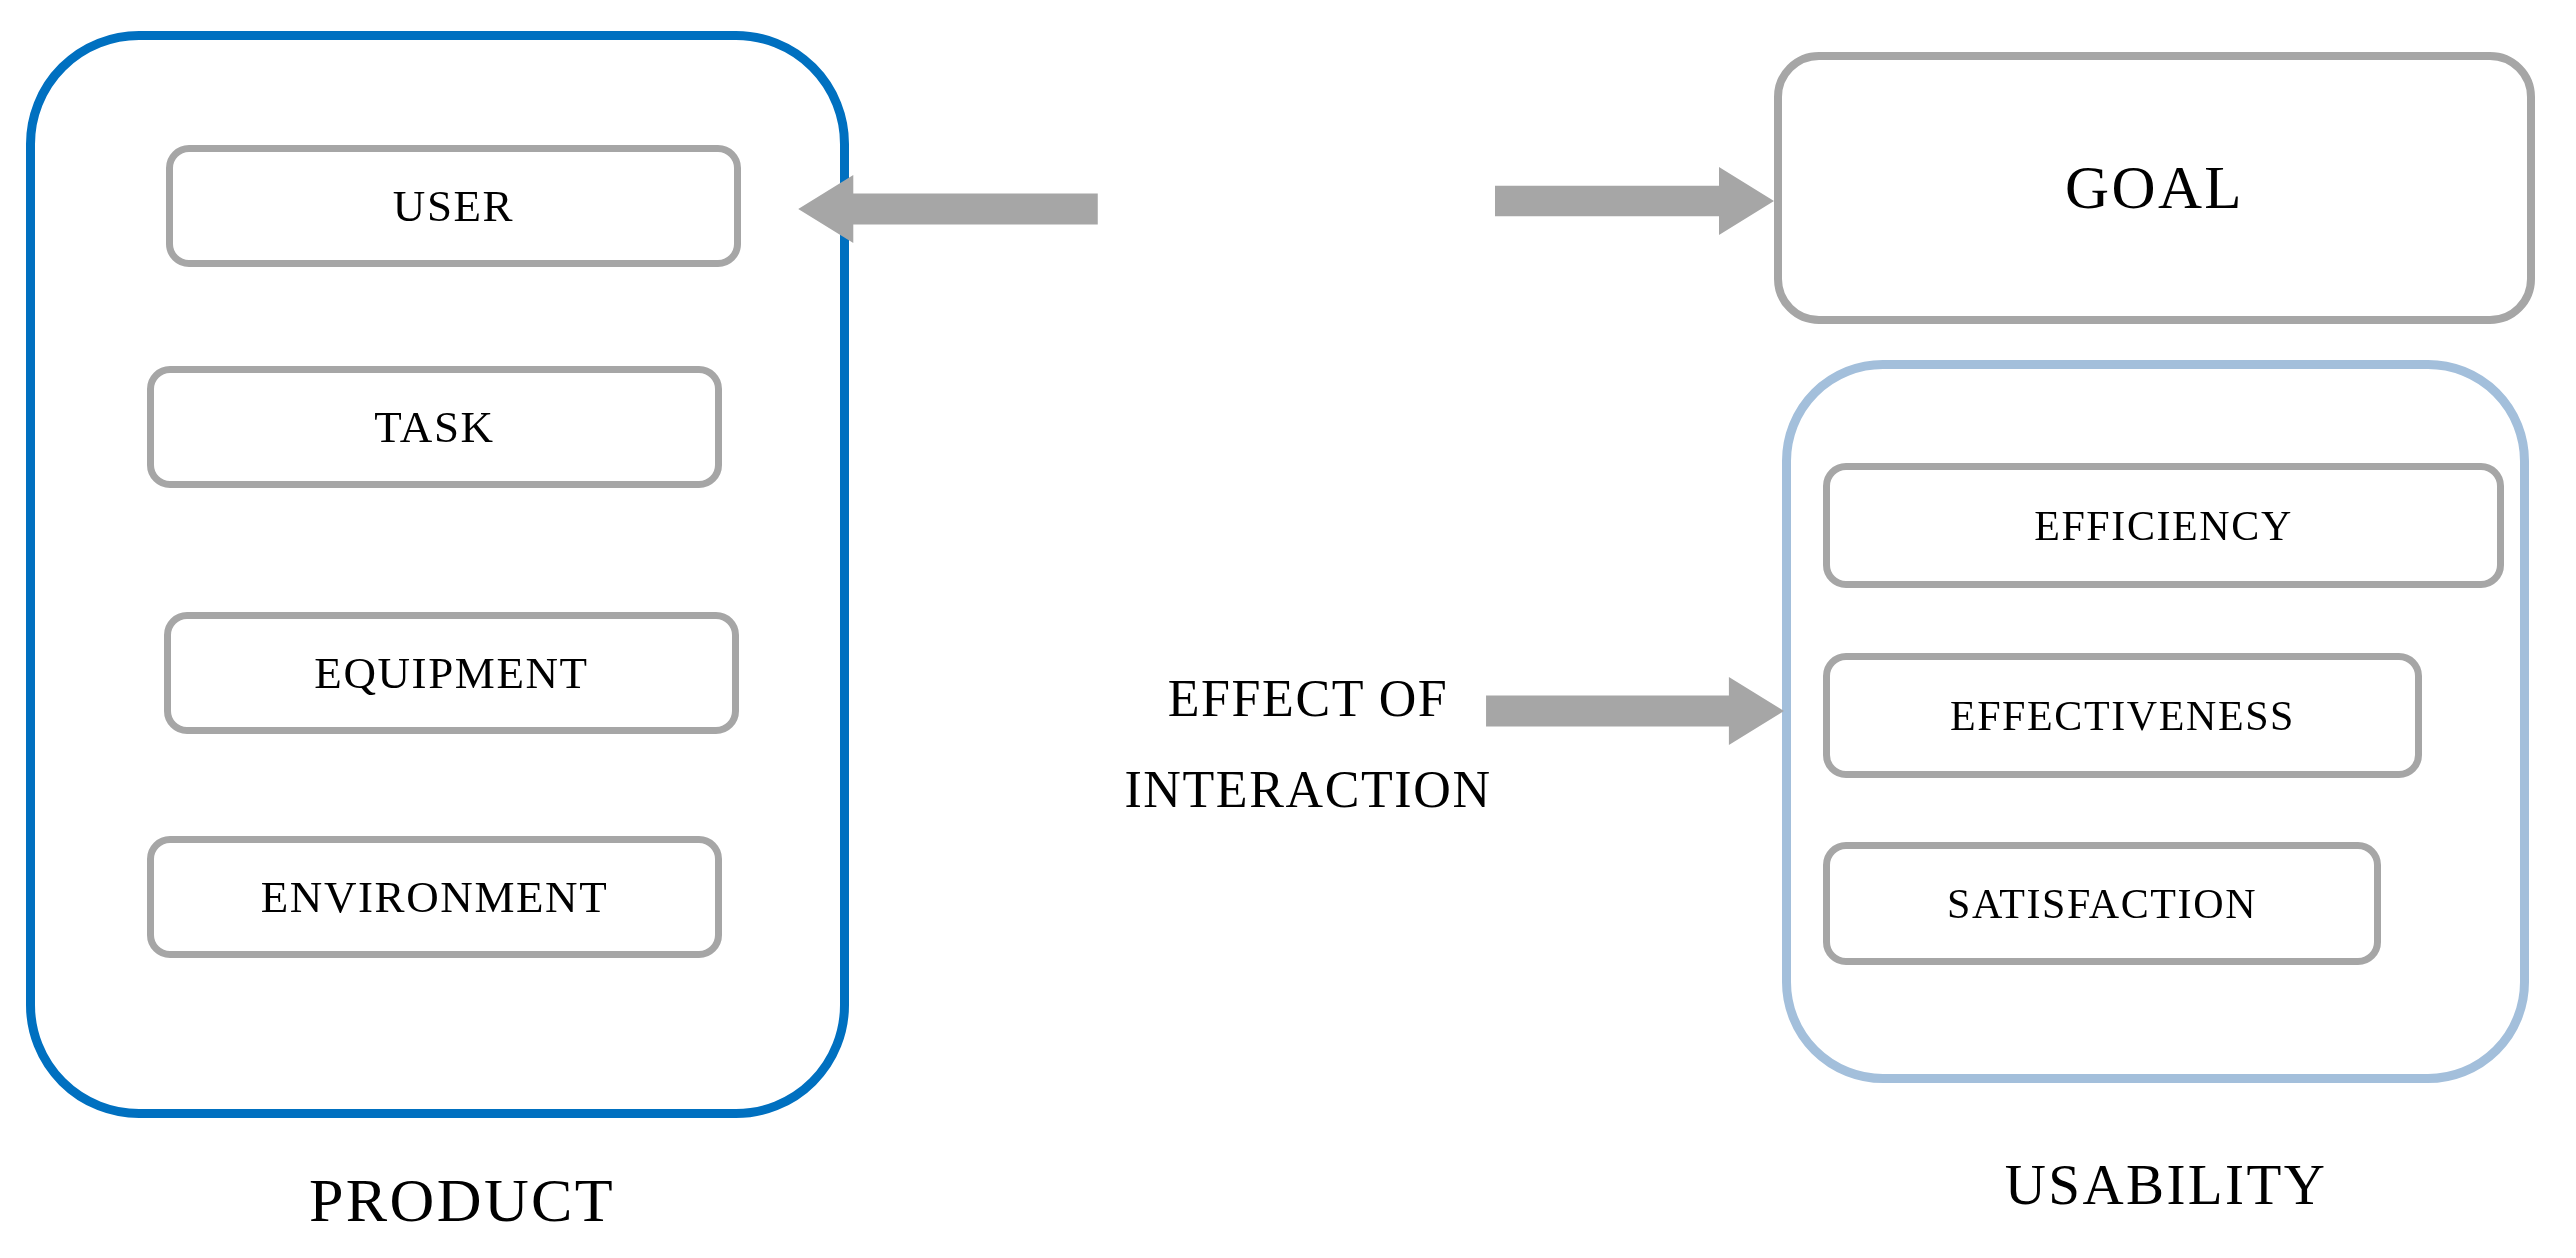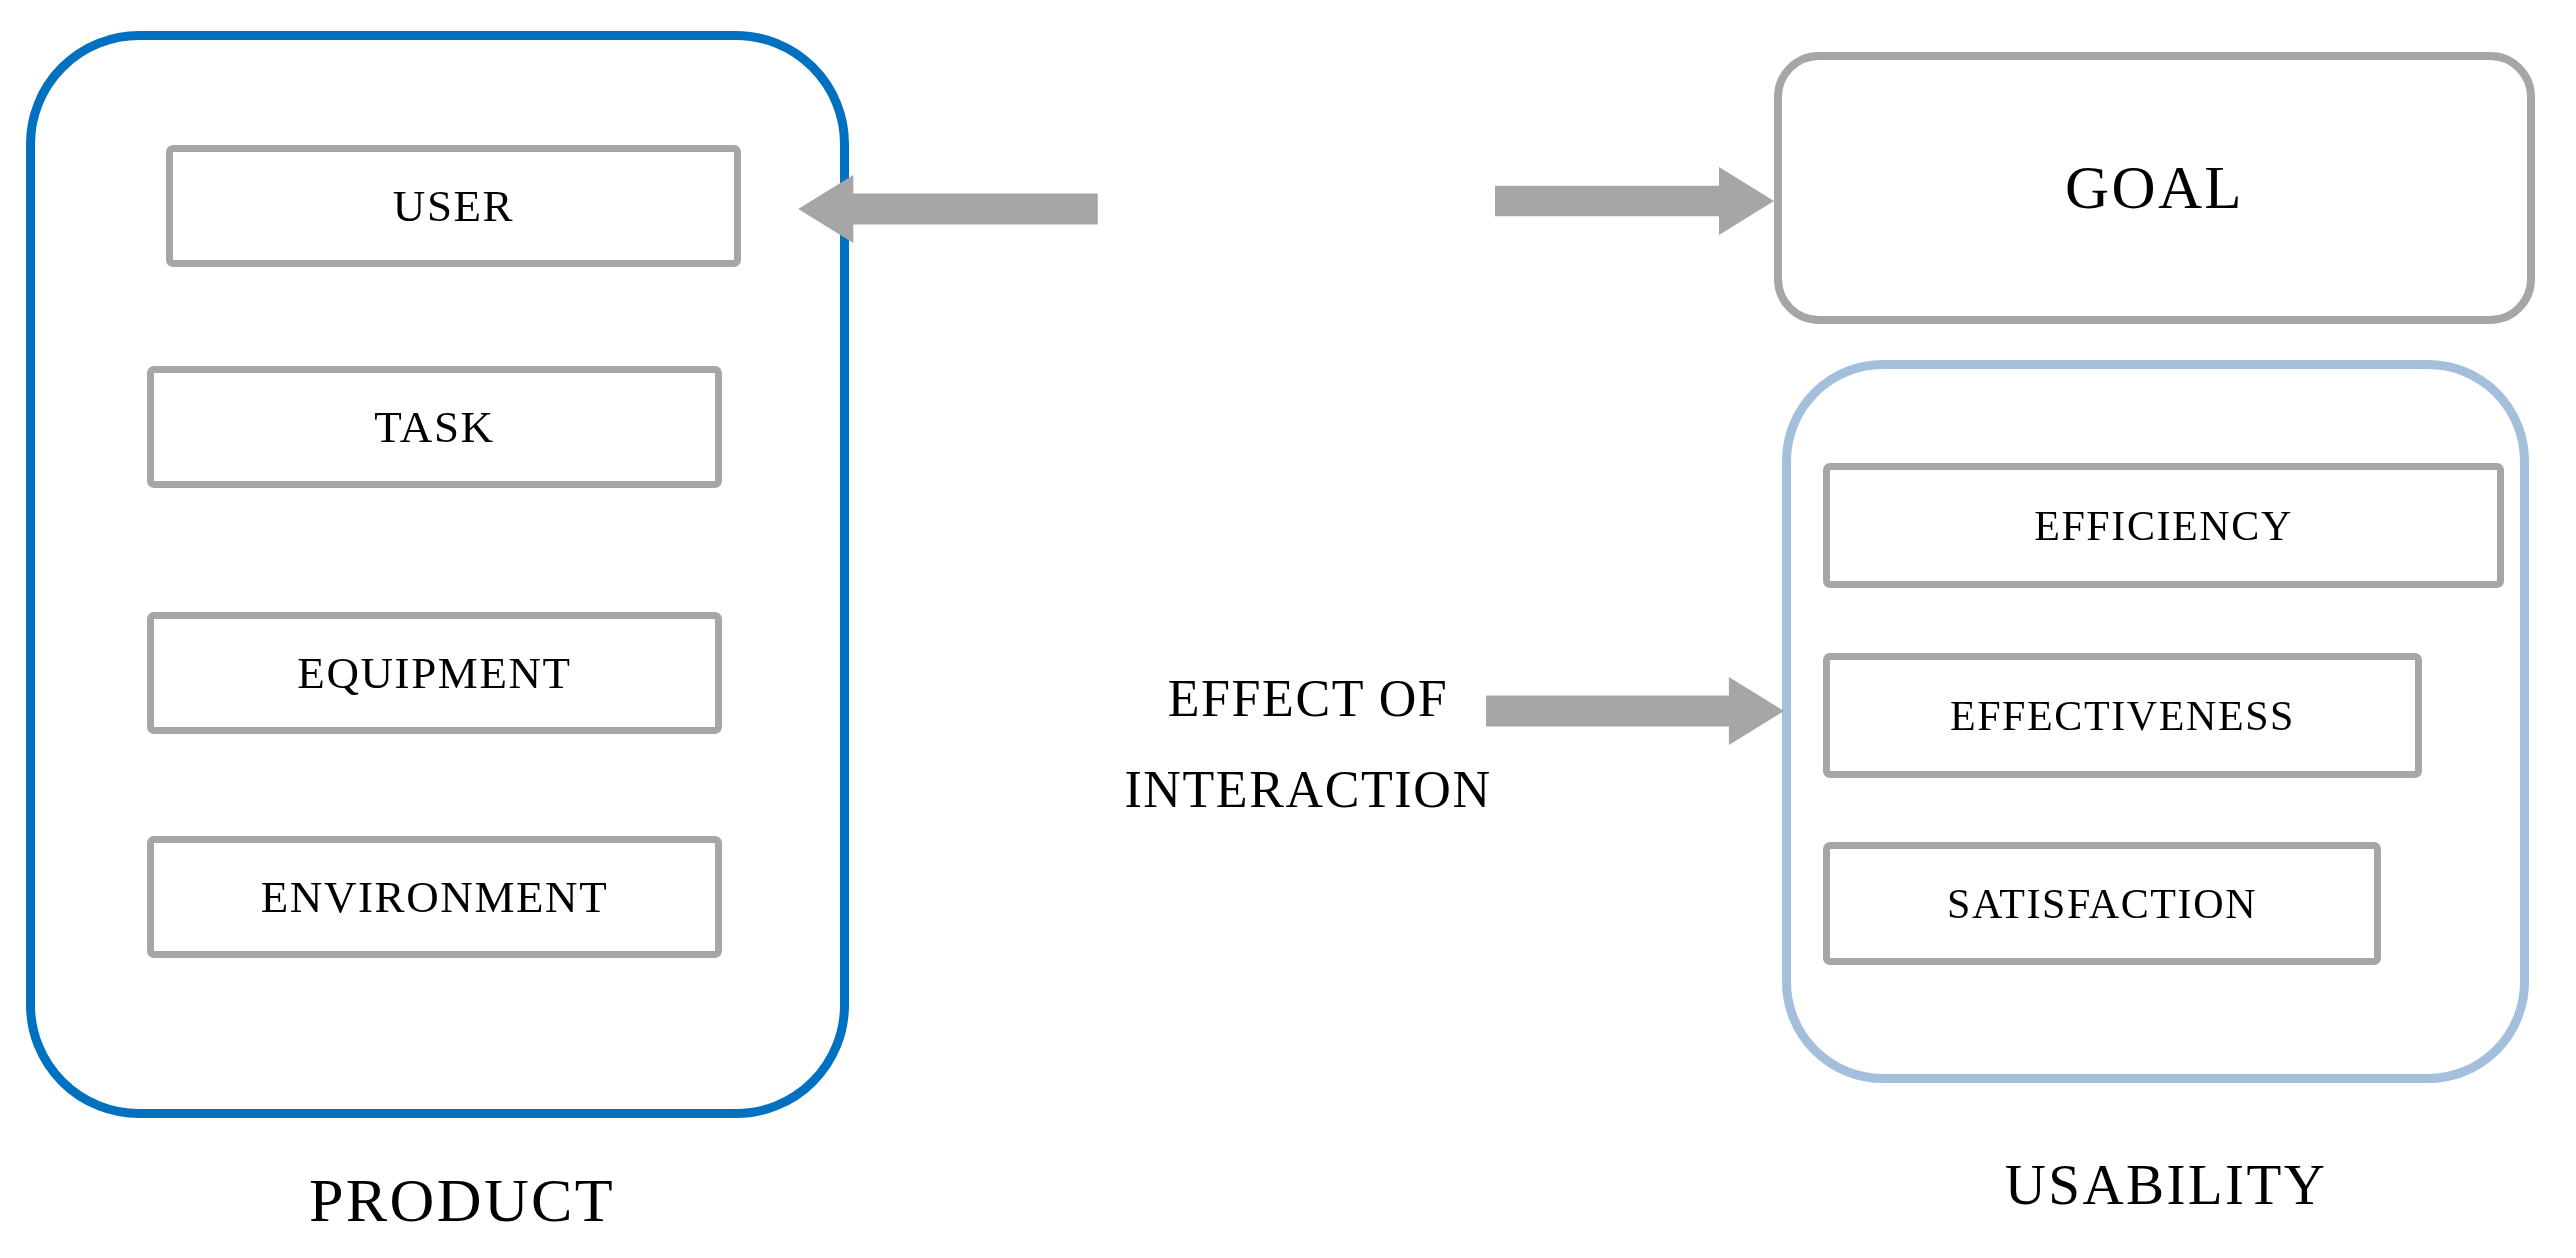--- a/index.html
+++ b/index.html
@@ -33,30 +33,30 @@
   .goal-box{
     left:1774px;top:52px;width:761px;height:272px;
     border:8px solid var(--box-border);
     border-radius:45px;
     display:flex;align-items:center;justify-content:center;
     font-size:61px;letter-spacing:2.4px;
   }
   
   .node{
     border:7.3px solid var(--box-border);
-    border-radius:7px;
+    border-radius:23px;
     background:#fff;
     display:flex;align-items:center;justify-content:center;
     font-size:45px;letter-spacing:1.6px;
     white-space:nowrap;
   }
   .node.small{font-size:42px;}
   .user-box{left:166px;top:145px;width:575px;height:122px;}
   .task-box{left:147px;top:366px;width:575px;height:122px;}
-  .equipment-box{left:147px;top:612px;width:575px;height:122px;}
+  .equipment-box{left:164px;top:612px;width:575px;height:122px;}
   .environment-box{left:147px;top:836px;width:575px;height:122px;}
   .efficiency-box{left:1823px;top:463px;width:681px;height:125px;}
   .effectiveness-box{left:1823px;top:653px;width:599px;height:125px;}
   .satisfaction-box{left:1823px;top:842px;width:558px;height:123px;}
   
   .group-label{
     text-align:center;letter-spacing:2.4px;
   }
   .product-label{left:219px;top:1165px;width:486px;font-size:62px;}
   .usability-label{left:1923px;top:1152px;width:486px;font-size:57px;}

